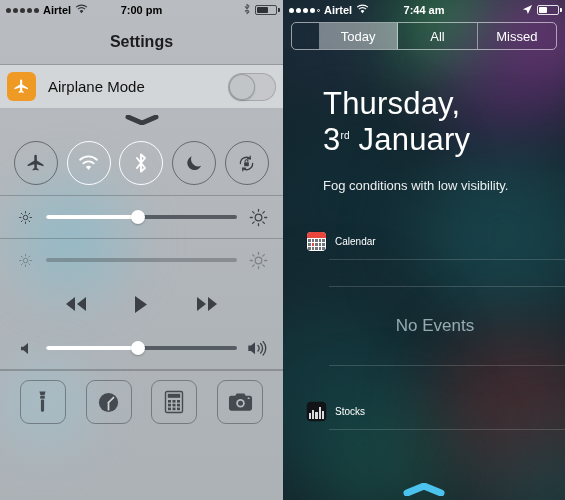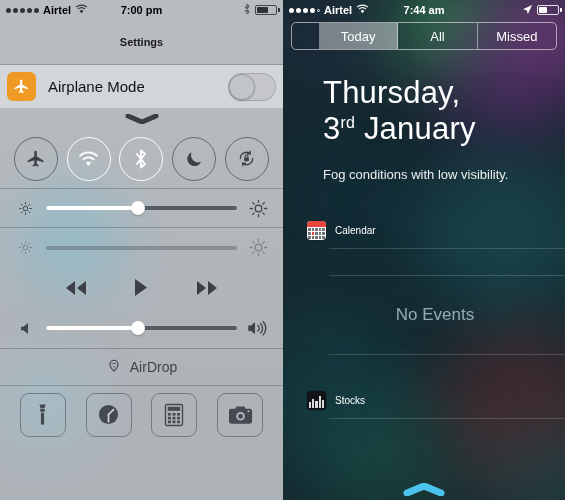--- a/index.html
+++ b/index.html
@@ -41,21 +41,21 @@
   .l-dark .dot, .l-dark .dot.on { background:#333; }
   .carrier { font-size:11px; }
   .battery { width:22px; height:10px; border-radius:2px; position:relative; display:inline-block; }
   .battery .shell { position:absolute; inset:0; border-radius:2px; border:1px solid currentColor; opacity:.85;}
   .battery .fill { position:absolute; top:2px; left:2px; bottom:2px; background:currentColor; border-radius:1px;}
   .battery .nub { position:absolute; right:-3px; top:3px; width:2px; height:4px; background:currentColor; border-radius:0 1px 1px 0;}
 
   .settings-title {
     position:relative; z-index:5;
     height: 44px; display:flex; align-items:center; justify-content:center;
-    font-size:11px; font-weight:bold; color:#1c1c1e;
+    font-size:16px; font-weight:bold; color:#1c1c1e;
   }
   .hairline-top { height:1px; background:rgba(0,0,0,.18); position:relative; z-index:5; }
 
   .airplane-row {
     position:relative; z-index:5;
     height: 44px; display:flex; align-items:center; padding: 0 7px;
     background: rgba(235,236,238,.55);
     border-bottom: 1px solid rgba(0,0,0,.14);
   }
   .ap-icon {
@@ -133,36 +133,36 @@
   }
   .right .bg { position:absolute; inset:0; }
   .blob { position:absolute; border-radius:50%; filter: blur(34px); }
 
   .statusbar.dark { color:#fff; }
   .statusbar.dark .dot.on  { background:#fff; }
   .statusbar.dark .dot.off { background:transparent; border:1px solid #fff; width:3px; height:3px; }
 
   .seg {
     position:relative; z-index:6;
-    margin: 2px 8px 1px 8px; height:28px; display:flex;
+    margin: 2px 8px 12px 8px; height:28px; display:flex;
     border:1px solid rgba(255,255,255,.55); border-radius:5px; overflow:hidden;padding-left:27px;
   }
   .seg .tab {
     flex:1 1 0; display:flex; align-items:center; justify-content:center;
     font-size:13px; color:#fff; border-right:1px solid rgba(255,255,255,.45);
   }
   .seg .tab:last-child { border-right:none; }
   .seg .tab.active { background: rgba(255,255,255,.42); color:#fff; }
 
   .nc-body { position:relative; z-index:6; padding: 0 0 0 0; color:#fff; height:440px; }
 
   .date-block { padding: 24px 0 0 40px; }
   .date-line1 { font-size:31px; font-weight:300; letter-spacing:.2px; line-height:1.15; }
   .date-line2 { font-size:31px; font-weight:300; letter-spacing:.2px; line-height:1.15; }
-  .date-line2 sup { font-size:16px; vertical-align: super; }
+  .date-line2 sup { font-size:10px; vertical-align: super; }
   .summary { margin: 20px 40px 12px 40px; font-size:13px; line-height:1.45; color:rgba(255,255,255,.92); }
 
   .section-head { display:flex; align-items:center; gap:9px; padding: 10px 0 8px 24px; }
   .section-title { font-size:10px; color:#fff; }
   .cal-icon {
     width:19px; height:19px; border-radius:4px; background:#fff; overflow:hidden;
     display:flex; flex-direction:column; flex:0 0 auto;
     box-shadow: 0 0 0 .5px rgba(0,0,0,.25);
   }
   .cal-icon .hdr { height:6px; background:#e8453c; }
@@ -360,30 +360,20 @@
               <path d="M8 1.2 4 4.6H1.3v5.3H4L8 13.3z" fill="currentColor"></path>
               <path d="M11 4.4a4 4 0 0 1 0 5.7" stroke="currentColor" stroke-width="1.4" stroke-linecap="round"></path>
               <path d="M13.6 2.4a7 7 0 0 1 0 9.7" stroke="currentColor" stroke-width="1.4" stroke-linecap="round"></path>
               <path d="M16.2 .6a10 10 0 0 1 0 13.3" stroke="currentColor" stroke-width="1.4" stroke-linecap="round"></path>
             </svg>
         </span>
       </div>
 
       <div class="cc-sep"></div>
 
-      <div class="airdrop-row">
-        <span>
-          <svg width="16" height="16" viewBox="0 0 24 24" fill="none" stroke="currentColor" stroke-width="1.7">
-            <path d="M12 21c-3.6-3.4-6-7-6-10.2A6 6 0 0 1 18 10.8C18 14 15.6 17.6 12 21z"></path>
-            <path d="M9.2 11.2a3 3 0 0 1 5.6 0" stroke-width="1.4"></path>
-            <circle cx="12" cy="14.6" r="1.1" fill="currentColor" stroke="none"></circle>
-          </svg>
-        </span>
-        <span>AirDrop</span>
-      </div>
 
       <div class="cc-sep"></div>
 
       <div class="shortcuts">
         <span class="sc">
           <svg width="21" height="24" viewBox="0 0 24 26" fill="currentColor">
               <path d="M8.5 1h7l-1.2 4.2H9.7z"></path>
               <rect x="9.4" y="6" width="5.2" height="3.2"></rect>
               <rect x="10.2" y="10" width="3.6" height="14" rx="1.2"></rect>
             </svg>

